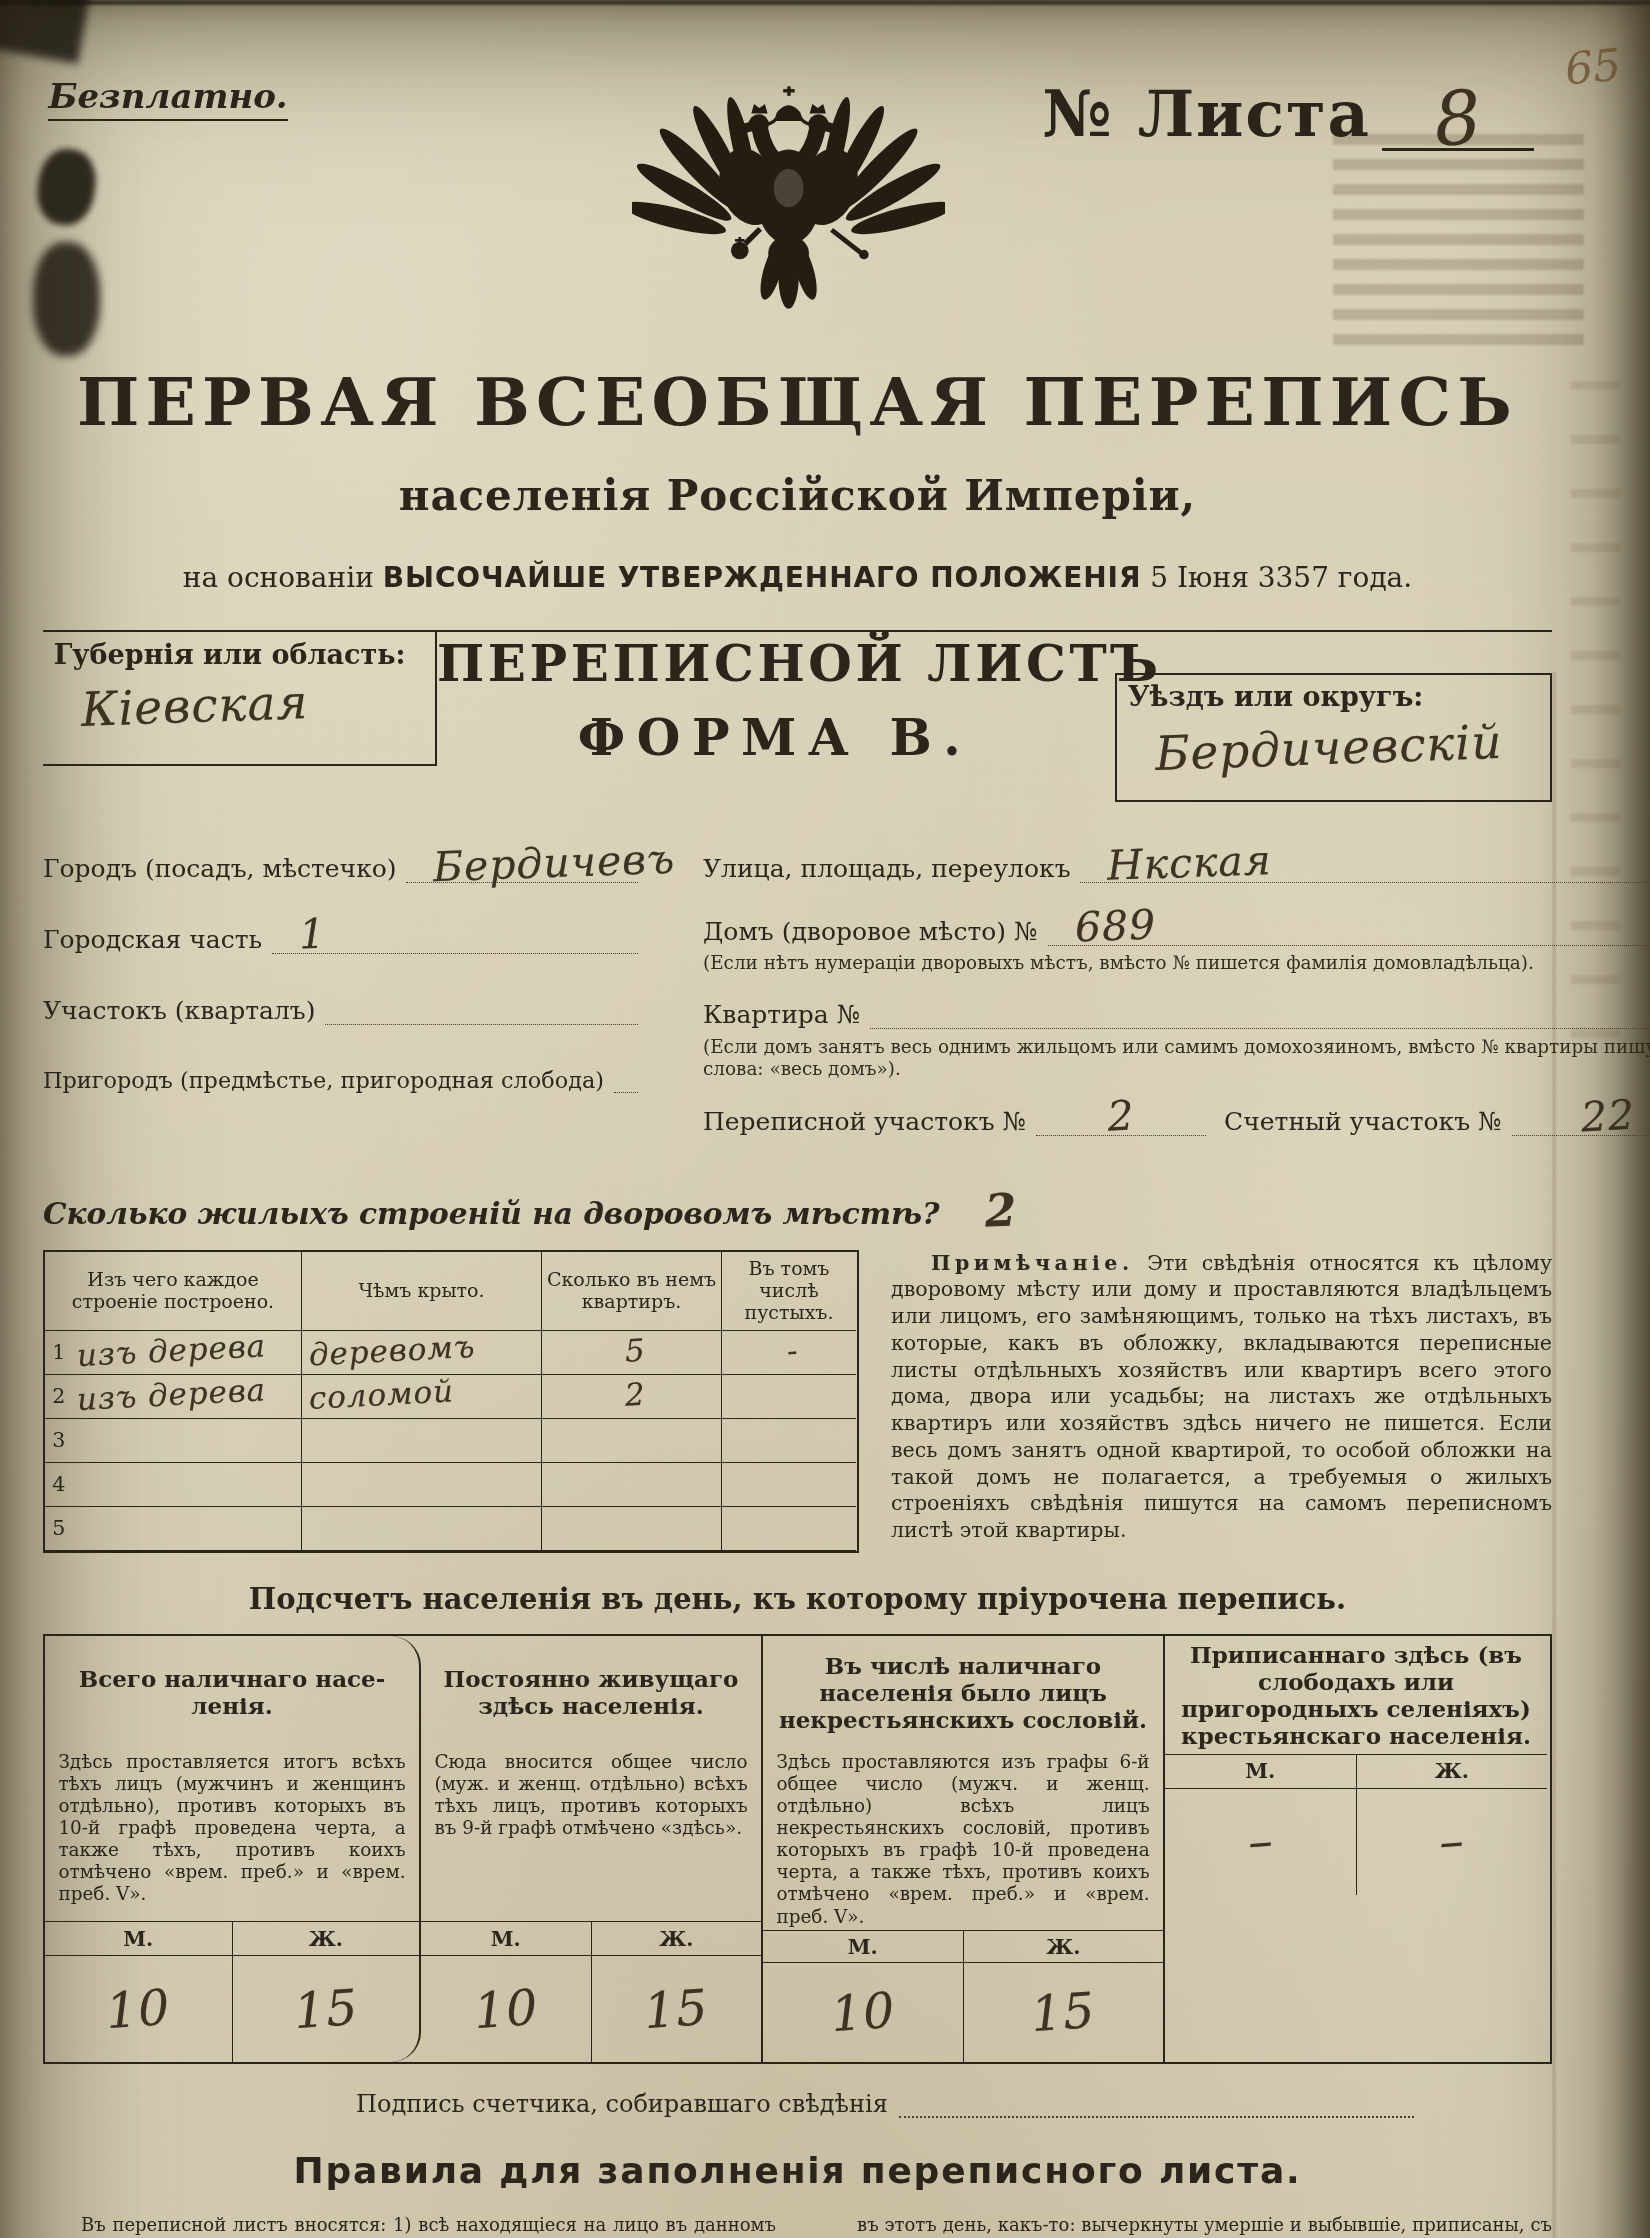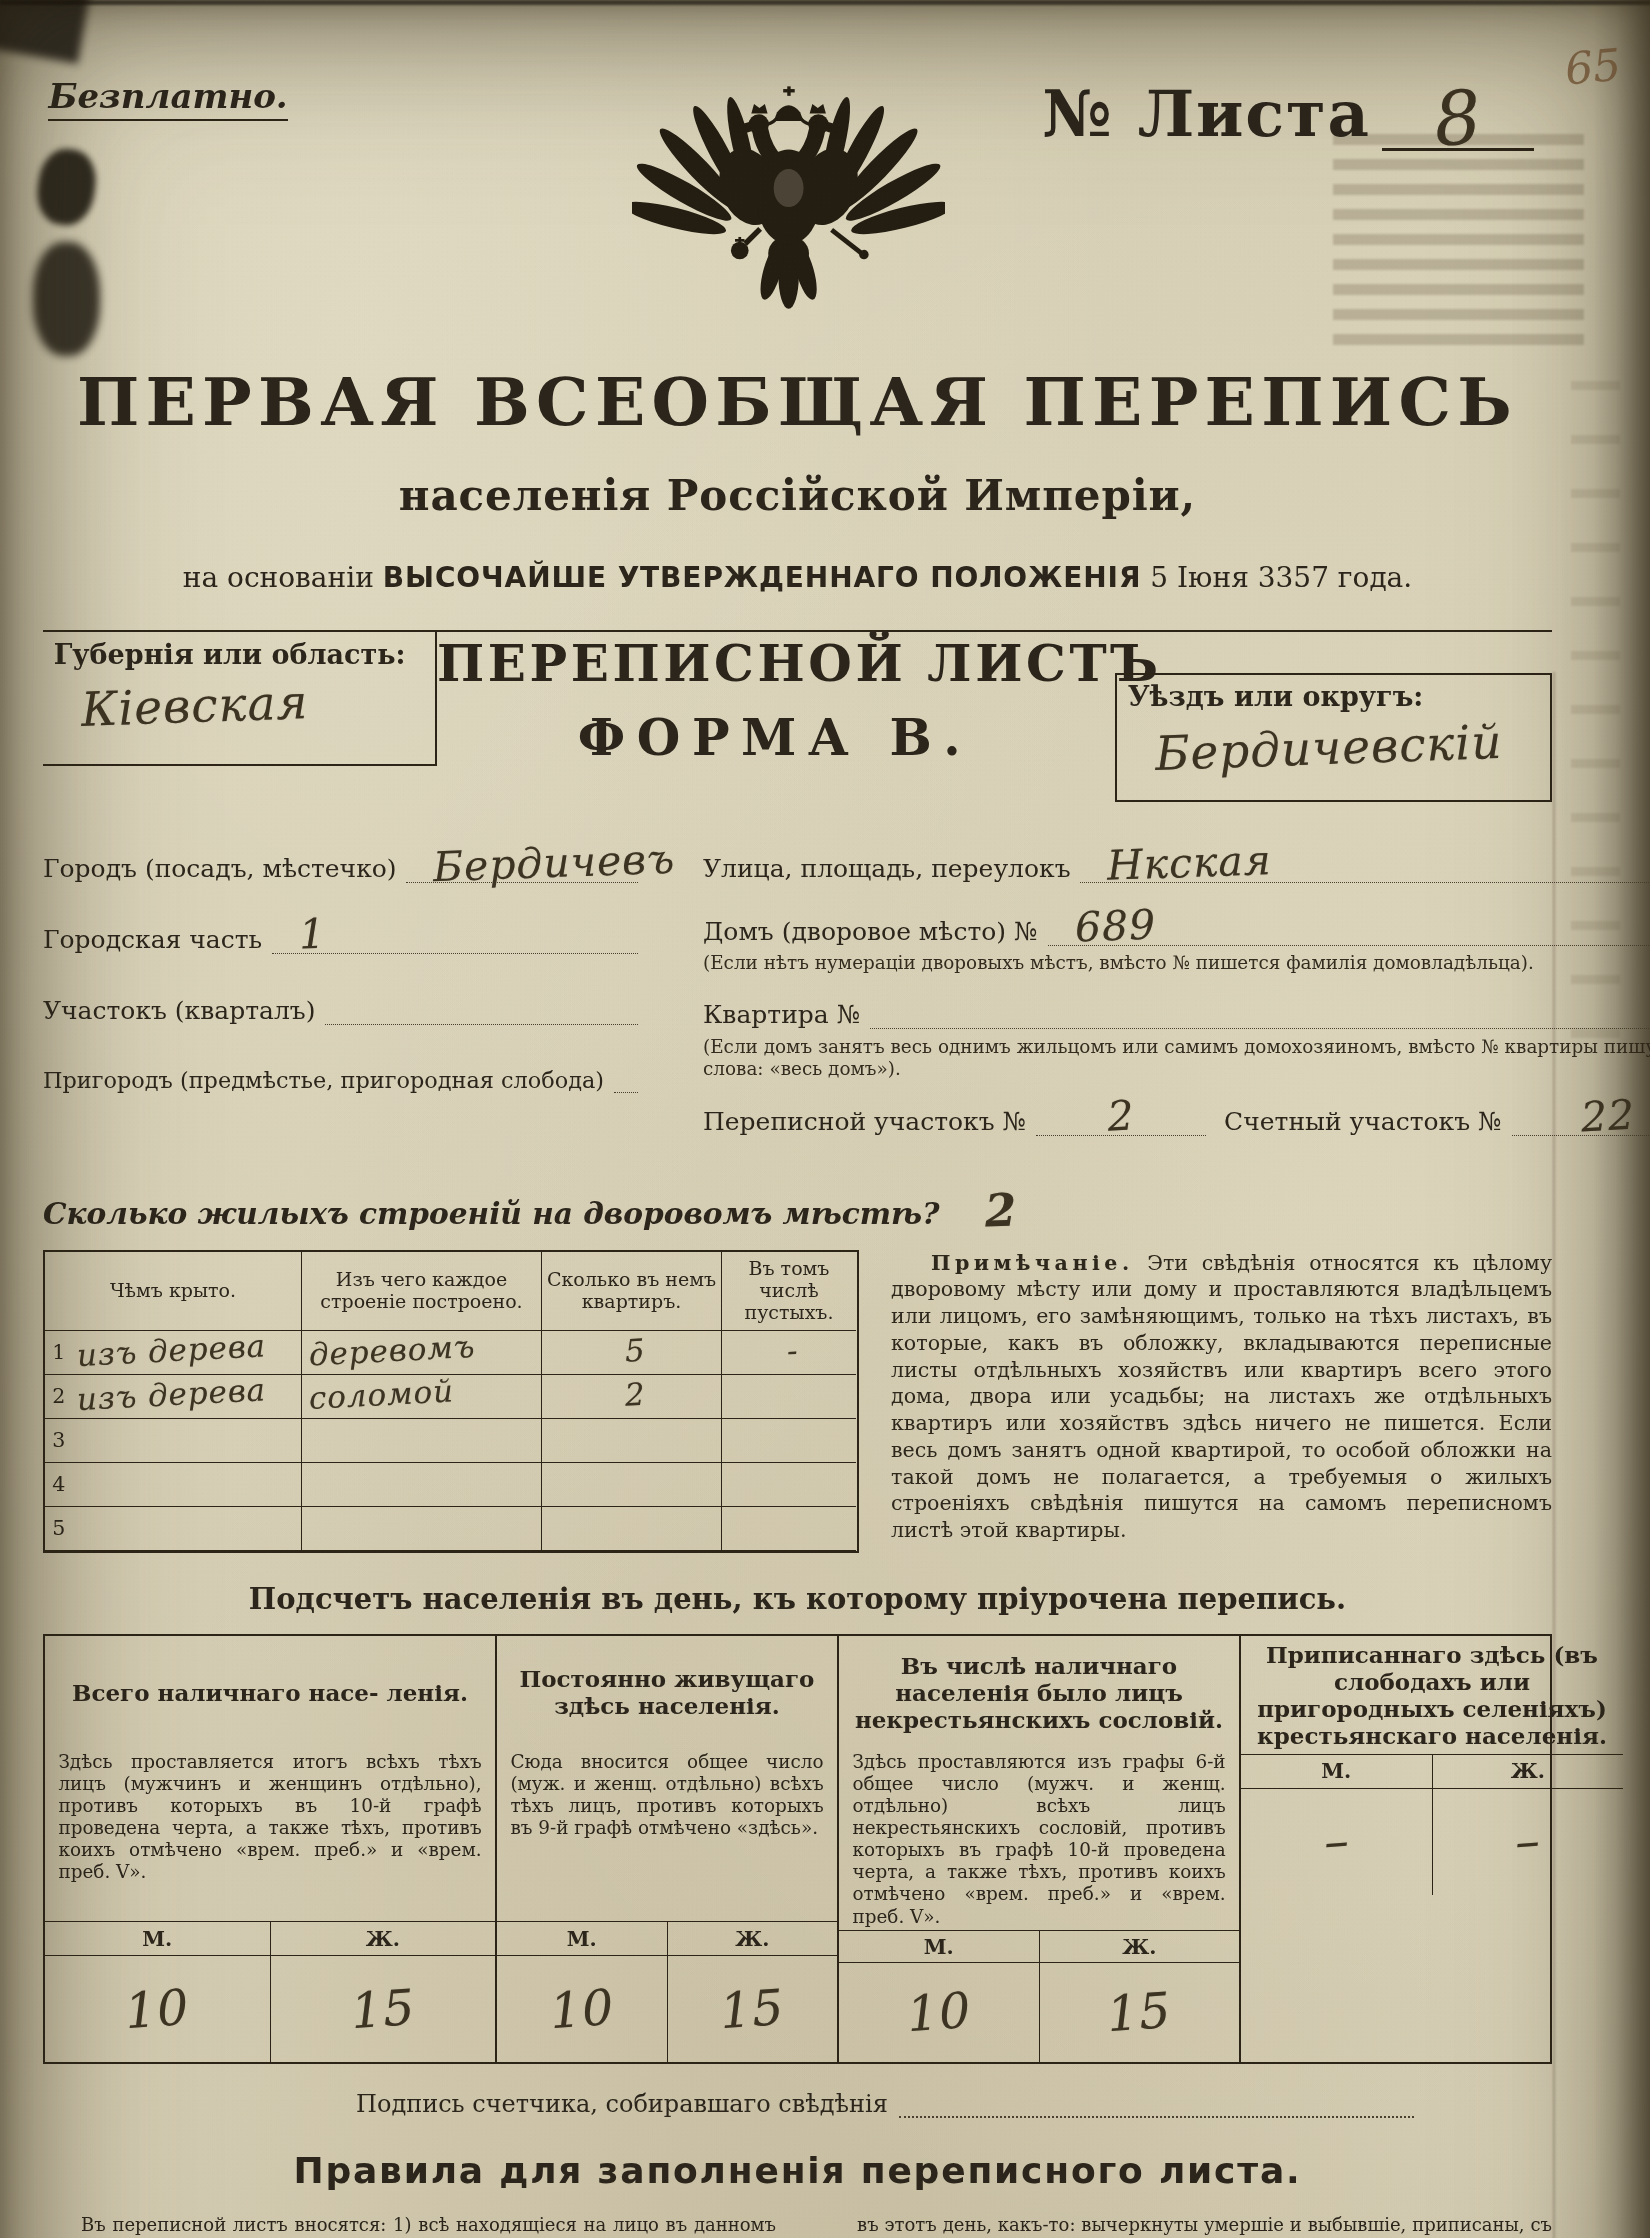--- a/index.html
+++ b/index.html
@@ -100,21 +100,21 @@
   .bc .hand { font-size:31px; transform:rotate(-3deg) translateY(-1.8px); white-space:nowrap; }
   .bc .hand.num { margin:0 auto; }
   .note-p { flex:1; font-size:20.6px; line-height:1.3; text-align:justify; text-indent:40px; color:#2d271c; }
   .note-title { letter-spacing:4.5px; font-weight:600; }
 
   
   .count-title { text-align:center; font-size:29px; font-weight:700; margin-top:29.6px; }
   .ctable { display:flex; margin-top:18px; border:2.7px solid #2c2517; height:430px; }
   .ccol { flex:none; display:flex; flex-direction:column; border-right:2.2px solid #2c2517; }
   .ccol:last-child { border-right:none; }
-  .c1 { width:452px; } .c2 { width:342px; } .c3 { width:402px; } .c4 { width:382px; }
+  .c1 { width:376px;border-radius:30px; } .c2 { width:342px; } .c3 { width:402px; } .c4 { width:382px; }
   .ctitle { min-height:112px; display:flex; align-items:center; justify-content:center; text-align:center;
     font-size:23px; font-weight:700; line-height:1.18; padding:4.5px 11.6px; }
   .cdesc { flex:1; font-size:18.4px; line-height:1.2; padding:2.7px 13.4px; text-align:justify; }
   .msub, .mval { display:flex; border-top:1.8px solid #2c2517; }
   .msub { height:34px; } .mval { height:107px; }
   .half { flex:1; display:flex; align-items:center; justify-content:center; }
   .half.first { border-right:1.8px solid #2c2517; }
   .msub .half { font-size:20.6px; font-weight:600; }
   .mval .hand { font-size:49px; transform:rotate(-4deg); }
 
@@ -291,22 +291,22 @@
 
   <div class="build-q">
     <span>Сколько жилыхъ строеній на дворовомъ мѣстѣ?</span>
     <span class="fill">
         <span class="hand fval">2</span>
       </span>
   </div>
 
   <div class="build-row">
     <div class="btable">
+      <div class="bh">Изъ чего каждое строеніе построено.</div>
       <div class="bh">Чѣмъ крыто.</div>
-      <div class="bh">Изъ чего каждое строеніе построено.</div>
       <div class="bh">Сколько въ немъ квартиръ.</div>
       <div class="bh">Въ томъ числѣ пустыхъ.</div>
 
       <div class="bc">
           <span class="rown">1</span>
           <span class="hand">изъ дерева</span>
         </div>
       <div class="bc">
           <span class="hand">деревомъ</span>
         </div>

